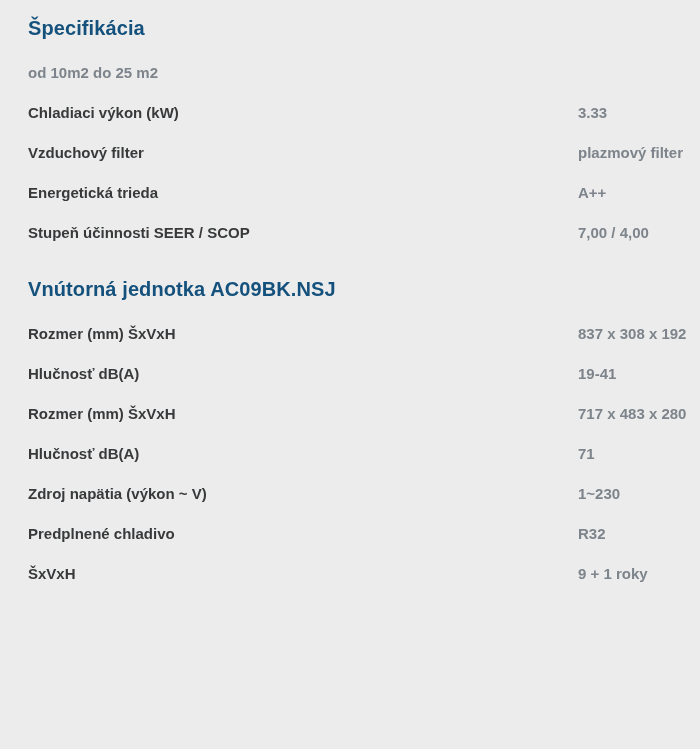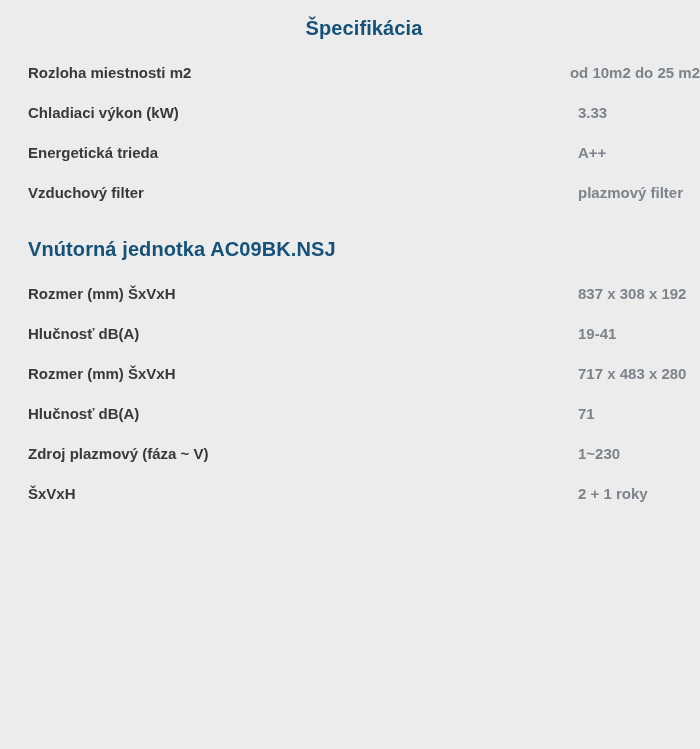--- a/index.html
+++ b/index.html
@@ -26,21 +26,20 @@
   .section-title {
     margin: 23px 0 10px 0;
     font-size: 20px;
     line-height: 28px;
     font-weight: 700;
     color: var(--heading);
     letter-spacing: 0.1px;
   }
   .spec-section:first-of-type .section-title {
     margin-top: 14px;
-    text-align: center;
   }
   .rows { margin: 0; }
   .spec-row {
     display: flex;
     align-items: center;
     height: 40px;
   }
   .row-label {
     flex: 1 1 auto;
     font-size: 15px;
@@ -58,40 +57,43 @@
 </style>
 </head>
 <body>
 
 <main class="spec-panel">
 
     <section class="spec-section">
       <h2 class="section-title">Špecifikácia</h2>
       <div class="rows">
     <div class="spec-row">
-      <span class="row-label">Rozloha miestnosti m2</span>
       <span class="row-value">od 10m2 do 25 m2</span>
     </div>
 
     <div class="spec-row">
       <span class="row-label">Chladiaci výkon (kW)</span>
       <span class="row-value">3.33</span>
     </div>
 
 
     <div class="spec-row">
+      <span class="row-label">Vzduchový filter</span>
+      <span class="row-value">plazmový filter</span>
+    </div>
+
+    <div class="spec-row">
       <span class="row-label">Energetická trieda</span>
       <span class="row-value">A++</span>
     </div>
 
     <div class="spec-row">
-      <span class="row-label">Vzduchový filter</span>
-      <span class="row-value">plazmový filter</span>
+      <span class="row-label">Stupeň účinnosti SEER / SCOP</span>
+      <span class="row-value">7,00 / 4,00</span>
     </div>
-
   </div>
     </section>
 
     <section class="spec-section">
       <h2 class="section-title">Vnútorná jednotka AC09BK.NSJ</h2>
       <div class="rows">
     <div class="spec-row">
       <span class="row-label">Rozmer (mm) ŠxVxH</span>
       <span class="row-value">837 x 308 x 192</span>
     </div>
@@ -109,25 +111,29 @@
       <span class="row-label">Rozmer (mm) ŠxVxH</span>
       <span class="row-value">717 x 483 x 280</span>
     </div>
 
     <div class="spec-row">
       <span class="row-label">Hlučnosť dB(A)</span>
       <span class="row-value">71</span>
     </div>
 
     <div class="spec-row">
-      <span class="row-label">Zdroj plazmový (fáza ~ V)</span>
+      <span class="row-label">Zdroj napätia (výkon ~ V)</span>
       <span class="row-value">1~230</span>
     </div>
 
 
+    <div class="spec-row">
+      <span class="row-label">Predplnené chladivo</span>
+      <span class="row-value">R32</span>
+    </div>
 
     <div class="spec-row">
       <span class="row-label">ŠxVxH</span>
-      <span class="row-value">2 + 1 roky</span>
+      <span class="row-value">9 + 1 roky</span>
     </div>
   </div>
     </section>
   </main>
 
 </body></html>

